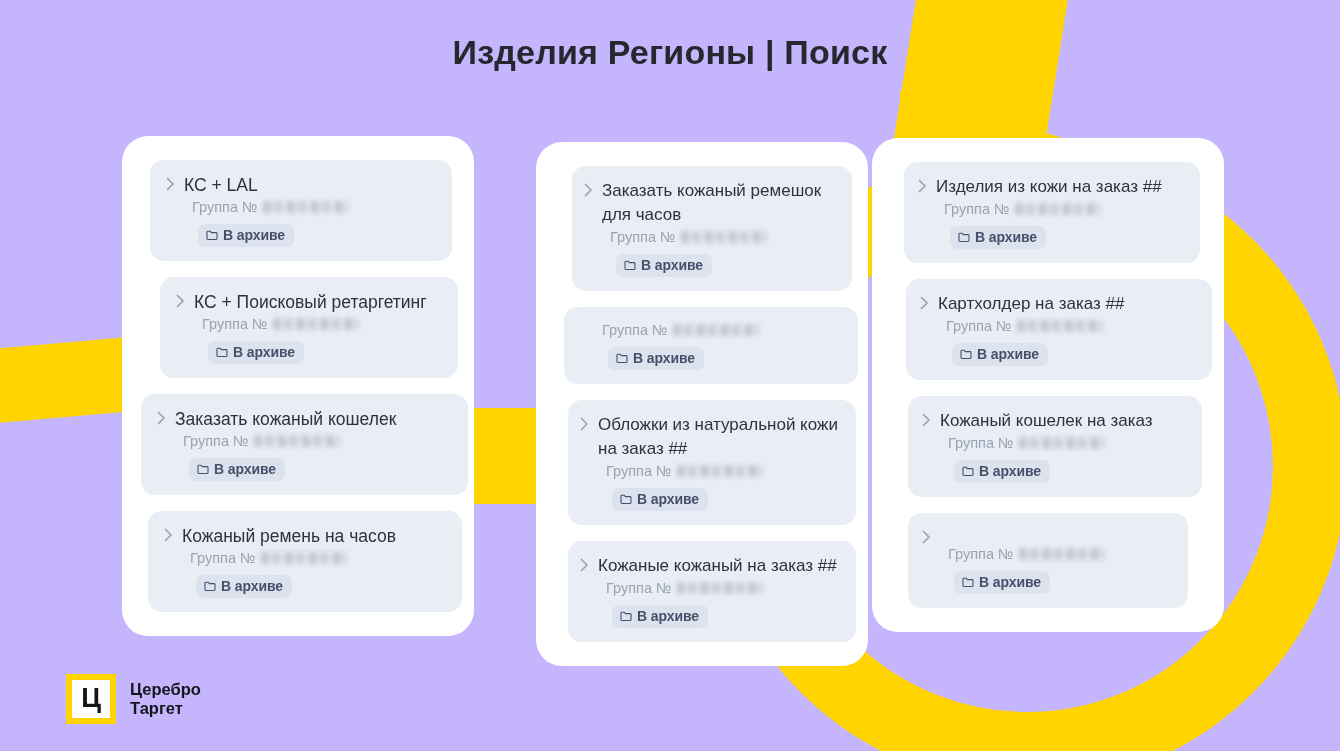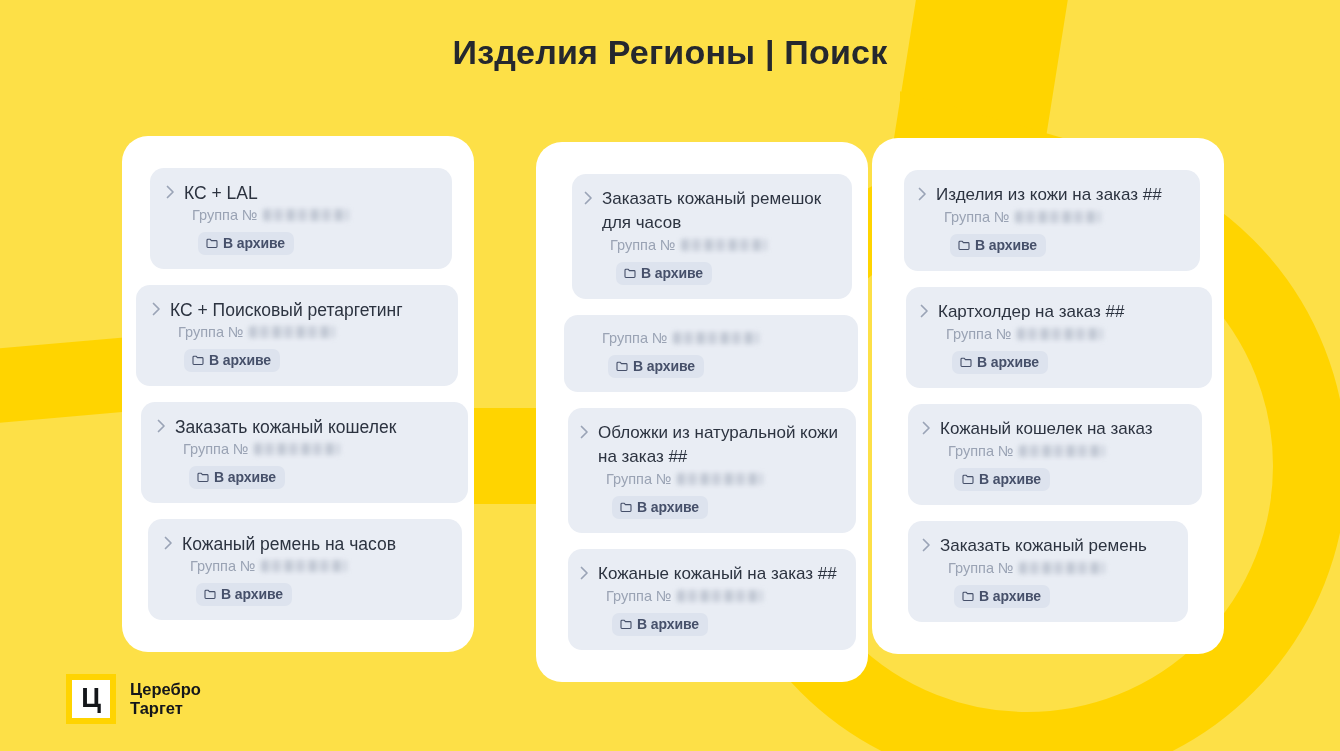--- a/index.html
+++ b/index.html
@@ -5,21 +5,21 @@
   * { box-sizing: border-box; margin: 0; padding: 0; }
   html, body {
     width: 1340px; height: 751px;
     background: #e9ecf5;
     font-family: "Liberation Sans", "DejaVu Sans", sans-serif;
     overflow: hidden;
   }
   #stage {
     position: relative;
     width: 1340px; height: 751px;
-    background: #fde047;
+    background: #c4b5fd;
     overflow: hidden;
   }
 
   
   .deco { position: absolute; pointer-events: none; }
 
   
   #ring {
     left: 707px; top: 146px;
     width: 640px; height: 640px;
@@ -68,39 +68,39 @@
     z-index: 40;
   }
 
   
   #columns { position: absolute; left: 0; top: 0; width: 1340px; height: 751px; z-index: 30; }
 
   .panel {
     position: absolute;
     background: #ffffff;
     border-radius: 26px;
-    padding: 32px 14px;
+    padding: 24px 14px;
   }
   .panel.col1 { left: 122px; top: 136px; width: 352px; }
   .panel.col2 { left: 536px; top: 142px; width: 332px; }
   .panel.col3 { left: 872px; top: 138px; width: 352px; }
 
   .card {
     background: #e9edf4;
     border-radius: 14px;
     padding: 13px 16px 14px 14px;
     margin-bottom: 16px;
   }
   .card:last-child { margin-bottom: 0; }
   .col1 .card { padding-left: 16px; }
   .col2 .card { padding-left: 12px; }
 
   
   .col1 .card.i0 { margin-left: 14px;  margin-right: 8px;  }
-  .col1 .card.i1 { margin-left: 0;  margin-right: 2px;  }
+  .col1 .card.i1 { margin-left: 24px;  margin-right: 2px;  }
   .col1 .card.i2 { margin-left: 5px;   margin-right: -8px; }
   .col1 .card.i3 { margin-left: 12px;  margin-right: -2px; }
 
   .col2 .card.i0 { margin-left: 22px;  margin-right: 2px;  }
   .col2 .card.i1 { margin-left: 14px;  margin-right: -4px; }
   .col2 .card.i2 { margin-left: 18px;  margin-right: -2px; }
   .col2 .card.i3 { margin-left: 18px;  margin-right: -2px; }
 
   .col3 .card.i0 { margin-left: 18px;  margin-right: 10px; }
   .col3 .card.i1 { margin-left: 20px;  margin-right: -2px; }
@@ -393,21 +393,20 @@
               </svg>
             </span>
             <span>В архиве</span>
           </div></div>
         <div class="card i3"><div class="card-head">
             <span class="chev">
               <svg width="9" height="14" viewBox="0 0 9 14" fill="none">
                 <path d="M1.5 1.5L7 7L1.5 12.5" stroke="#9aa4b6" stroke-width="1.7" stroke-linecap="round" stroke-linejoin="round"></path>
               </svg>
             </span>
-            <span class="card-title">Заказать кожаный ремень</span>
           </div><div class="card-sub">
             <span>Группа №</span>
             <span class="blurnum"></span>
           </div><div class="badge">
             <span>
               <svg width="12" height="11" viewBox="0 0 12 11" fill="none">
                 <path d="M1 2.2C1 1.7 1.4 1.3 1.9 1.3H4.3L5.4 2.6H10.1C10.6 2.6 11 3 11 3.5V8.6C11 9.1 10.6 9.5 10.1 9.5H1.9C1.4 9.5 1 9.1 1 8.6V2.2Z" stroke="#46506a" stroke-width="1.1" stroke-linejoin="round"></path>
               </svg>
             </span>
             <span>В архиве</span>

